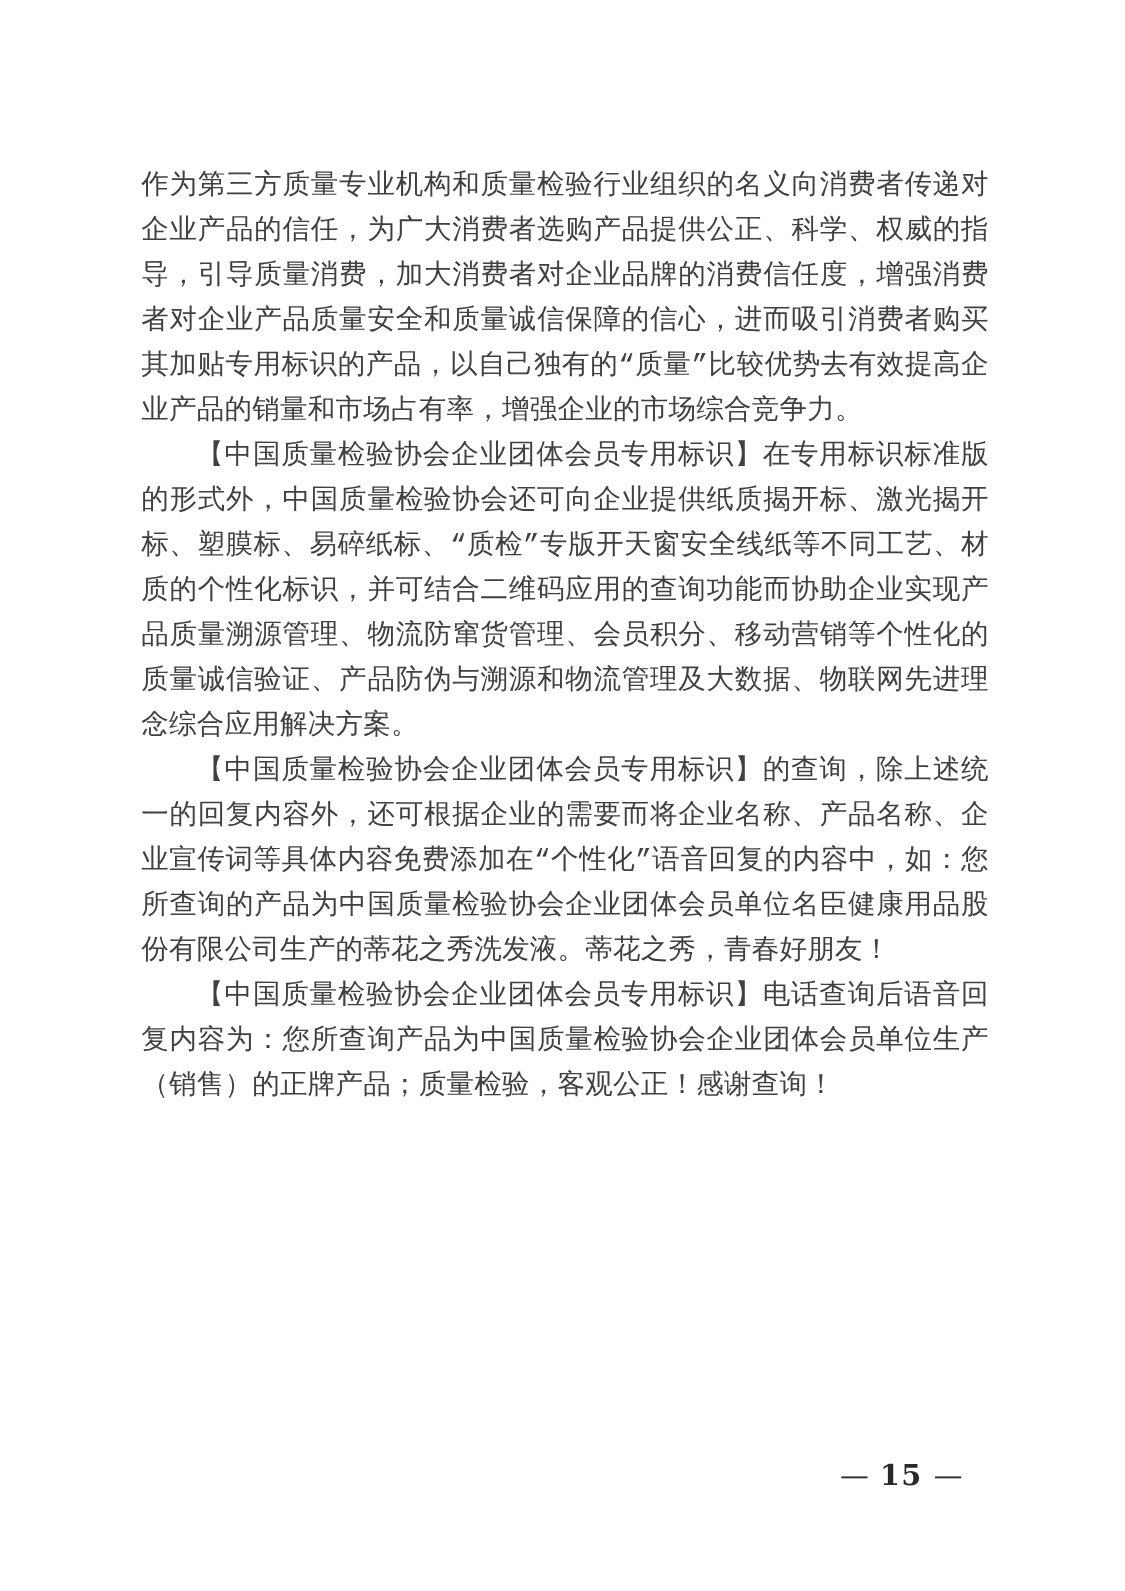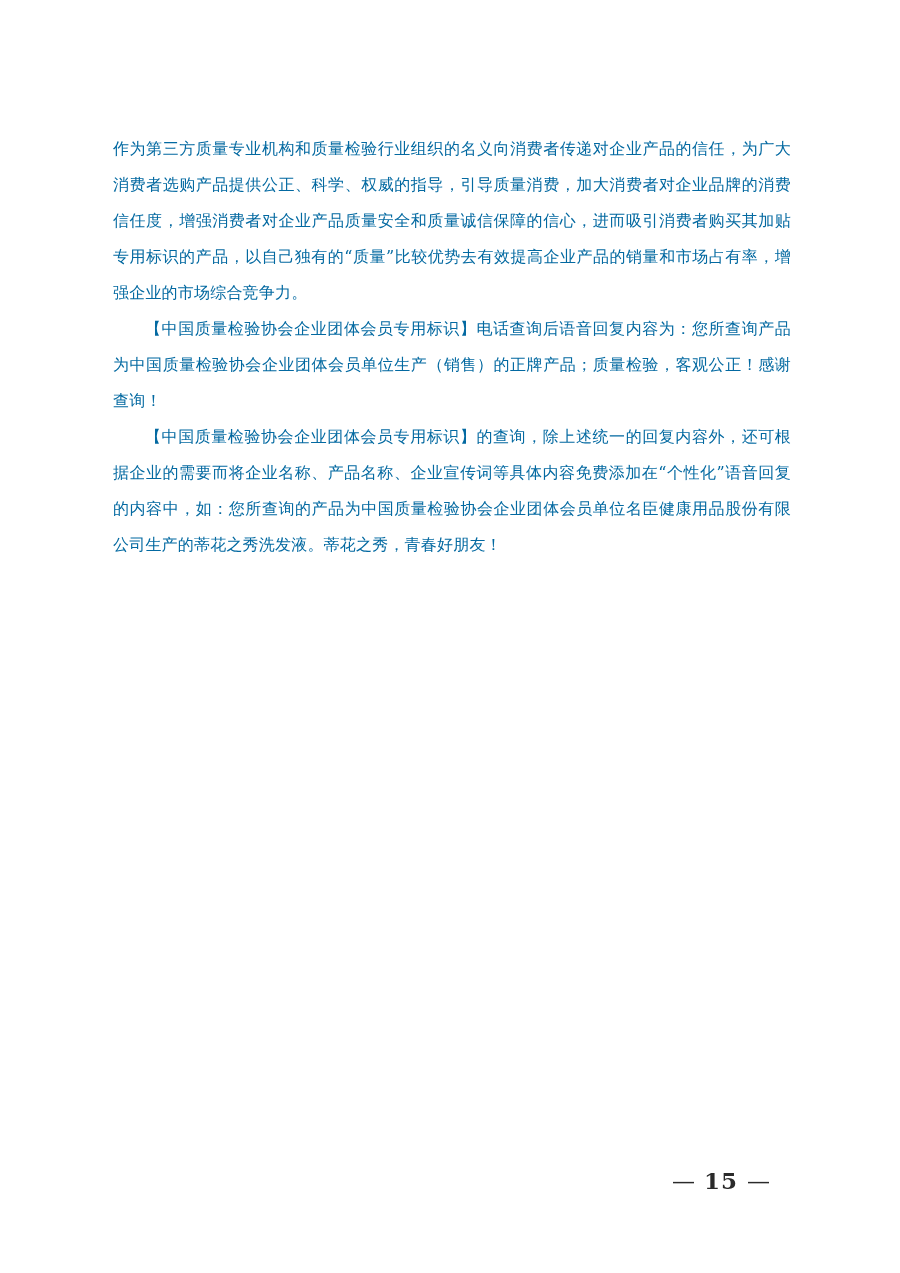--- a/index.html
+++ b/index.html
@@ -18,27 +18,28 @@
   }
   .content {
     position: absolute;
     left: 113px;
     top: 131px;
     width: 678px;
   }
   .para {
     margin: 0;
     padding: 0;
-    font-size: 16px;
+    font-size: 22px;
     line-height: 36px;
     letter-spacing: 0.2px;
-    color: #0369a1;
+    color: #404040;
     text-align: justify;
     text-justify: inter-ideograph;
     word-break: break-all;
+    font-family: Liberation Mono, monospace;
   }
   .para.indented {
     text-indent: 2em;
   }
   .footer {
     position: absolute;
     left: 645px;
     top: 1166px;
     width: 152px;
     display: flex;
@@ -57,22 +58,23 @@
     font-weight: bold;
   }
 </style>
 </head>
 <body>
 
 <div class="page">
 
   <div class="content">
     <p class="para">作为第三方质量专业机构和质量检验行业组织的名义向消费者传递对企业产品的信任，为广大消费者选购产品提供公正、科学、权威的指导，引导质量消费，加大消费者对企业品牌的消费信任度，增强消费者对企业产品质量安全和质量诚信保障的信心，进而吸引消费者购买其加贴专用标识的产品，以自己独有的“质量”比较优势去有效提高企业产品的销量和市场占有率，增强企业的市场综合竞争力。</p>
+    <p class="para indented">【中国质量检验协会企业团体会员专用标识】在专用标识标准版的形式外，中国质量检验协会还可向企业提供纸质揭开标、激光揭开标、塑膜标、易碎纸标、“质检”专版开天窗安全线纸等不同工艺、材质的个性化标识，并可结合二维码应用的查询功能而协助企业实现产品质量溯源管理、物流防窜货管理、会员积分、移动营销等个性化的质量诚信验证、产品防伪与溯源和物流管理及大数据、物联网先进理念综合应用解决方案。</p>
+    <p class="para indented">【中国质量检验协会企业团体会员专用标识】的查询，除上述统一的回复内容外，还可根据企业的需要而将企业名称、产品名称、企业宣传词等具体内容免费添加在“个性化”语音回复的内容中，如：您所查询的产品为中国质量检验协会企业团体会员单位名臣健康用品股份有限公司生产的蒂花之秀洗发液。蒂花之秀，青春好朋友！</p>
     <p class="para indented">【中国质量检验协会企业团体会员专用标识】电话查询后语音回复内容为：您所查询产品为中国质量检验协会企业团体会员单位生产（销售）的正牌产品；质量检验，客观公正！感谢查询！</p>
-    <p class="para indented">【中国质量检验协会企业团体会员专用标识】的查询，除上述统一的回复内容外，还可根据企业的需要而将企业名称、产品名称、企业宣传词等具体内容免费添加在“个性化”语音回复的内容中，如：您所查询的产品为中国质量检验协会企业团体会员单位名臣健康用品股份有限公司生产的蒂花之秀洗发液。蒂花之秀，青春好朋友！</p>
   </div>
 
   <div class="footer">
     <span class="dash">—</span>
     <span class="num">15</span>
     <span class="dash">—</span>
   </div>
 
 </div>
 

